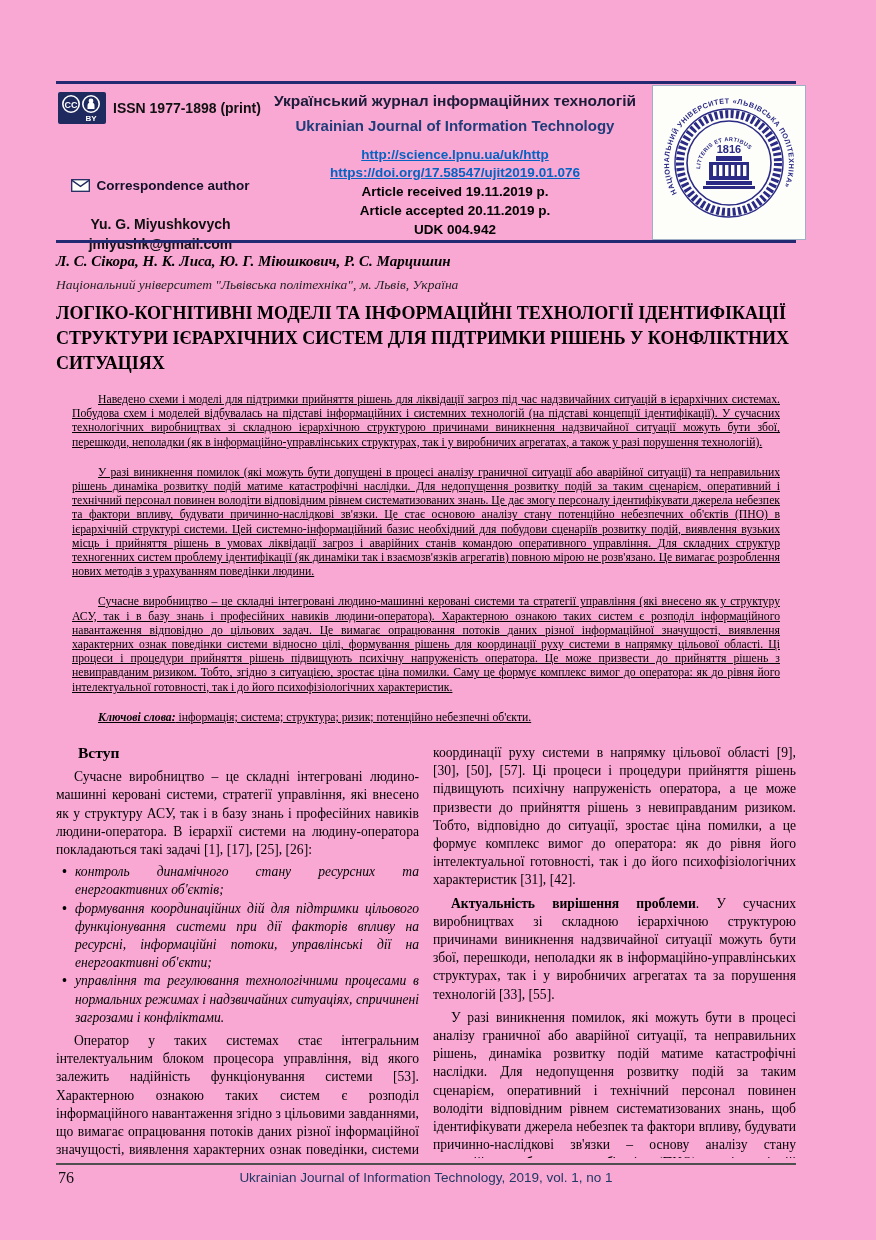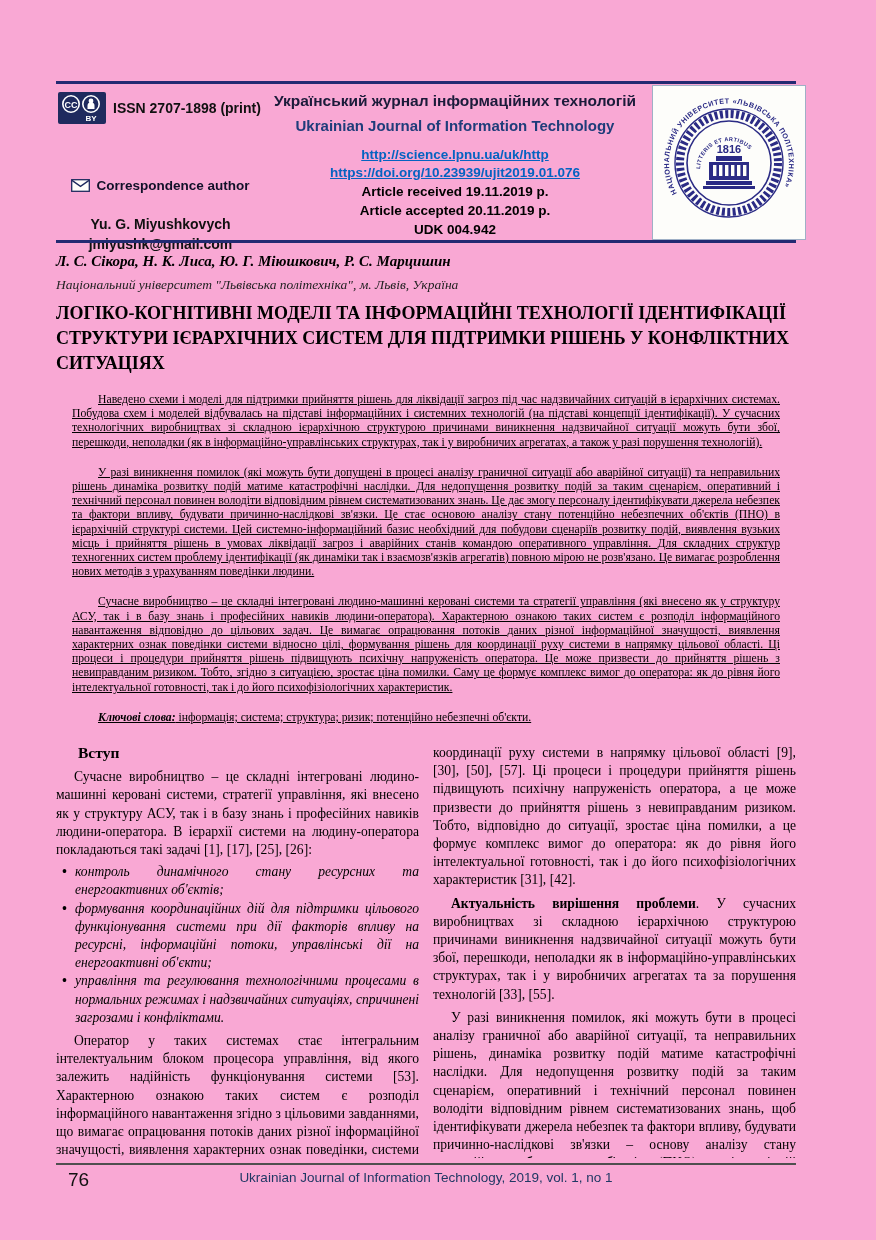--- a/index.html
+++ b/index.html
@@ -38,21 +38,21 @@
   .col p{margin:0;text-indent:18px;}
   .col p.cont{text-indent:0;}
   .col p + p{margin-top:5px;}
   .blist{margin:4px 0 5px 6px;padding:0;list-style:none;font-style:italic;}
   .blist li{position:relative;padding-left:13px;text-align:justify;}
   .blist li::before{content:"\2022";position:absolute;left:0;top:0;font-weight:bold;}
   .inline-b{font-weight:bold;}
   
   .rule-footer{position:absolute;left:56px;top:1163px;width:740px;height:2px;background:#4f4f4f;}
   .footer{position:absolute;left:56px;top:1169px;width:740px;height:22px;}
-  .page-num{position:absolute;left:12px;top:0;font-size:19px;color:#111;font-family:Liberation Sans, sans-serif;}
+  .page-num{position:absolute;left:2px;top:0;font-size:16px;color:#111;font-family:Liberation Serif, serif;}
   .journal-line{position:absolute;left:0;right:0;top:1px;text-align:center;font-family:"Liberation Sans",sans-serif;
                 font-size:13.5px;color:#1f3864;}
   svg text{font-family:"Liberation Sans",sans-serif;}
 </style>
 </head>
 <body>
 
 <div class="page">
 
   <div class="rule-navy" style="top:81px"></div>
@@ -61,40 +61,40 @@
     <div class="cc-row">
       <svg width="48" height="32" viewBox="0 0 48 32">
         <rect x="0" y="0" width="48" height="32" rx="2" fill="#1f2a5e"></rect>
         <circle cx="13" cy="12" r="8.2" fill="none" stroke="#ffffff" stroke-width="1.6"></circle>
         <text x="13" y="15.5" font-size="9" font-weight="bold" fill="#ffffff" text-anchor="middle">CC</text>
         <circle cx="33" cy="12" r="8.2" fill="none" stroke="#ffffff" stroke-width="1.6"></circle>
         <circle cx="33" cy="9" r="2.4" fill="#ffffff"></circle>
         <path d="M29.5 17 v-3.2 a3.5 3.5 0 0 1 7 0 V17 Z" fill="#ffffff"></path>
         <text x="33" y="29" font-size="8" font-weight="bold" fill="#ffffff" text-anchor="middle">BY</text>
       </svg>
-      <span class="issn">ISSN 2707-1898 (print)</span>
+      <span class="issn">ISSN 1977-1898 (print)</span>
     </div>
     <div class="corr">
       <div class="corr-label">
         <svg width="19" height="13" viewBox="0 0 19 13">
           <rect x="0.7" y="0.7" width="17.6" height="11.6" fill="#fffefa" stroke="#1f2a5e" stroke-width="1.3"></rect>
           <path d="M1 1.4 L9.5 7.4 L18 1.4" fill="none" stroke="#1f2a5e" stroke-width="1.3"></path>
         </svg>
         <span>Correspondence author</span>
       </div>
       <div class="corr-name">Yu. G. Miyushkovych</div>
       <div class="corr-email">jmiyushk@gmail.com</div>
     </div>
   </div>
 
   <div class="hdr-center">
     <div class="jt-uk">Український журнал інформаційних технологій</div>
     <div class="jt-en">Ukrainian Journal of Information Technology</div>
     <span class="jlink first">http://science.lpnu.ua/uk/http</span>
-    <span class="jlink">https://doi.org/10.23939/ujit2019.01.076</span>
+    <span class="jlink">https://doi.org/17.58547/ujit2019.01.076</span>
     <div class="meta-line">Article received 19.11.2019 р.</div>
     <div class="meta-line">Article accepted 20.11.2019 р.</div>
     <div class="meta-line">UDK 004.942</div>
   </div>
 
   <div class="hdr-right">
     <svg width="146" height="146" viewBox="0 0 146 146">
       <defs>
         <path id="ringPath" d="M22,105 A60,60 0 1 1 124,105" fill="none"></path>
         <path id="mottoPath" d="M44,80 A29,29 0 0 1 102,80" fill="none"></path>

